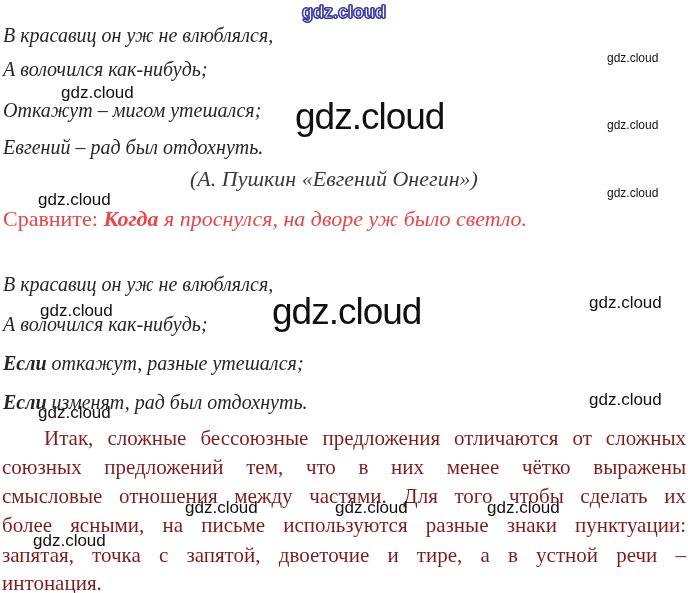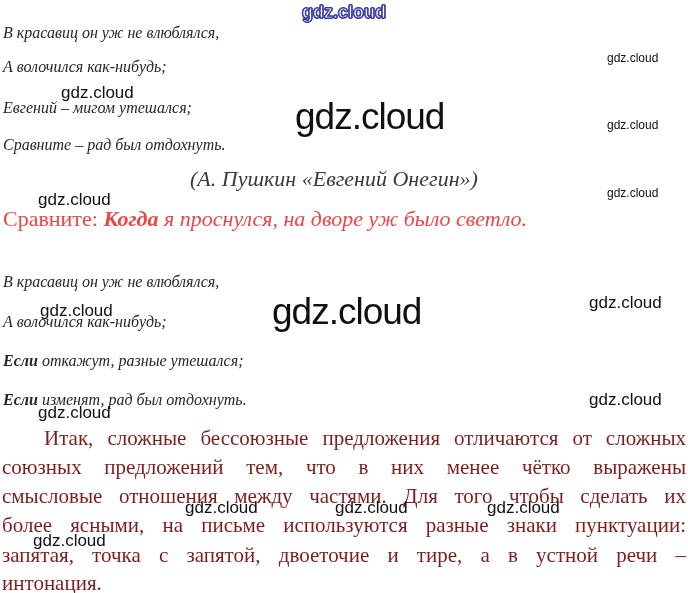--- a/index.html
+++ b/index.html
@@ -11,21 +11,21 @@
     font-family: "Liberation Serif", serif;
   }
   .page { position: absolute; inset: 0; }
 
   
   .verse {
     position: absolute;
     left: 3px;
     font-family: "Liberation Serif", serif;
     font-style: italic;
-    font-size: 16px;
+    font-size: 20px;
     color: #262626;
     white-space: nowrap;
   }
   .verse .bold { font-weight: bold; }
 
   .attribution {
     position: absolute;
     left: 190px;
     font-style: italic;
     font-size: 22px;
@@ -81,22 +81,22 @@
   .wm-med { font-size: 17px; }
   .wm-small { font-size: 12px; }
 </style>
 </head>
 <body>
 
 <div class="page">
 
   <div class="verse" style="top:24px">В красавиц он уж не влюблялся,</div>
   <div class="verse" style="top:58px">А волочился как-нибудь;</div>
-  <div class="verse" style="top:99px">Евгений – мигом утешался;</div>
-  <div class="verse" style="top:136px">Сравните – рад был отдохнуть.</div>
+  <div class="verse" style="top:99px">Откажут – мигом утешался;</div>
+  <div class="verse" style="top:136px">Евгений – рад был отдохнуть.</div>
 
   <div class="attribution" style="top:166px">(А. Пушкин «Евгений Онегин»)</div>
 
   <div class="compare-line" style="top:206px">
     <span class="roman">Сравните: </span><span class="bold-italic">Когда</span><span class="italic"> я проснулся, на дворе уж было светло.</span>
   </div>
 
   <div class="verse" style="top:273px">В красавиц он уж не влюблялся,</div>
   <div class="verse" style="top:313px">А волочился как-нибудь;</div>
 

